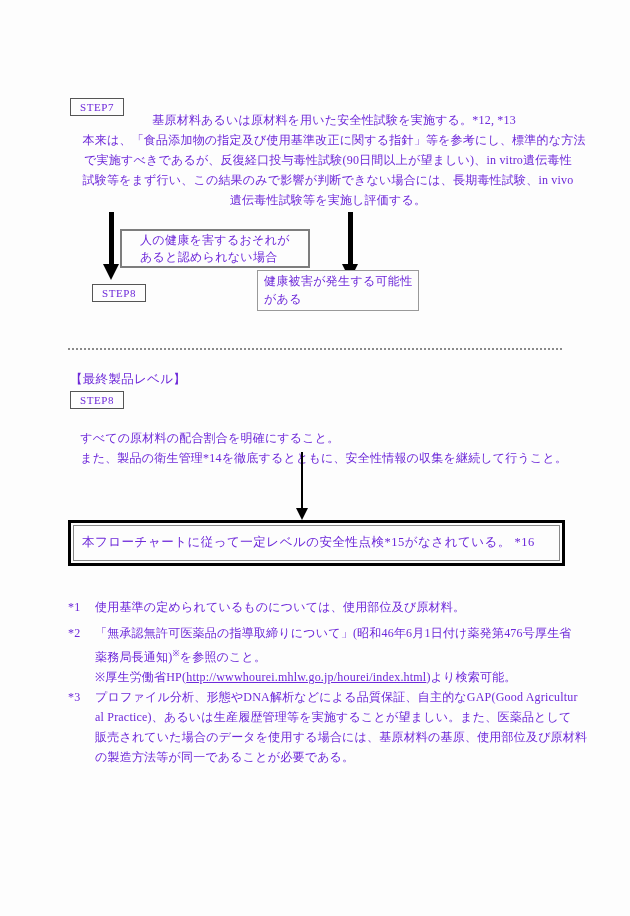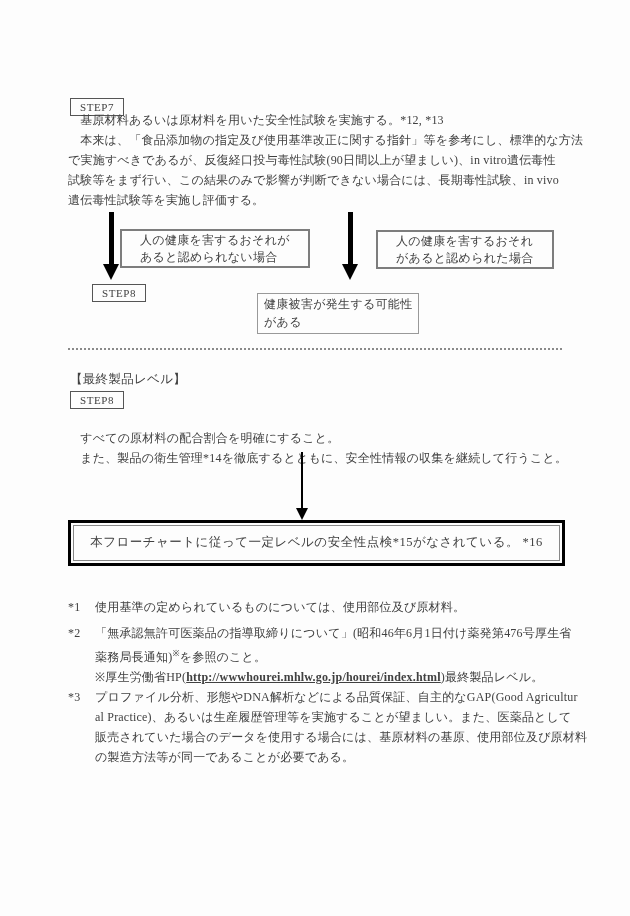--- a/index.html
+++ b/index.html
@@ -1,18 +1,18 @@
 <!DOCTYPE html>
 <html><head>
 <meta charset="utf-8">
 <style>
   html,body{margin:0;padding:0;background:#ffffff;}
   .page{
     position:relative;width:630px;height:916px;background:#fdfdfd;
-    font-family:"Liberation Serif","DejaVu Serif",serif;color:#404040;
+    font-family:"Liberation Serif","DejaVu Serif",serif;color:#6d28d9;
     overflow:hidden;
   }
   .txt{position:absolute;white-space:pre;font-size:12px;line-height:20px;letter-spacing:0.2px;}
   .stepbox{
     position:absolute;border:1px solid #555;background:#fdfdfd;
     font-size:11px;line-height:14px;padding:1px 9px 1px;letter-spacing:0.6px;
   }
   .condbox{
     position:absolute;border:2px solid #7d7d7d;background:#fdfdfd;
     padding:1px 18px;font-size:12px;line-height:16.5px;white-space:pre;letter-spacing:0.3px;
@@ -27,58 +27,56 @@
   .arrow.thick .stem{width:5px;height:52px;}
   .arrow.thick .head{border-left:8px solid transparent;border-right:8px solid transparent;border-top:16px solid #000;}
   .arrow.thin .stem{width:2px;height:56px;}
   .arrow.thin .head{border-left:6px solid transparent;border-right:6px solid transparent;border-top:12px solid #000;}
   .dotted{position:absolute;height:0;border-top:2px dotted #8a8a8a;}
   .heading{position:absolute;font-size:12.5px;line-height:17px;letter-spacing:0.3px;}
   .finalbox{
     position:absolute;border:3px solid #000;padding:2px;background:#fdfdfd;box-sizing:border-box;
   }
   .finalbox .inner{
-    border:1px solid #888;padding:8px 8px 9px;text-align:center;
+    border:1px solid #888;padding:8px 8px 9px;
     font-size:12.5px;letter-spacing:0.5px;
   }
   .footnotes{position:absolute;font-size:12px;line-height:20px;letter-spacing:0.2px;}
   .fnrow{display:flex;}
   .fnrow .marker{flex:0 0 27px;width:27px;}
   .fnrow .body{flex:1;white-space:pre;}
   .sup{vertical-align:super;font-size:8.5px;}
-  .url{text-decoration:underline;font-weight:bold;}
+  .url{text-decoration:underline;}
 </style>
 </head>
 <body>
 
 <div class="page">
 
   <div class="stepbox" style="left:70px;top:98px;">STEP7</div>
-  <div class="txt" style="left:68px;top:110px;width:520px;">　基原材料あるいは原材料を用いた安全性試験を実施する。*12, *13
+  <div class="txt" style="left:68px;top:110px;width:520px;text-align:center;">　基原材料あるいは原材料を用いた安全性試験を実施する。*12, *13
 　本来は、「食品添加物の指定及び使用基準改正に関する指針」等を参考にし、標準的な方法
 で実施すべきであるが、反復経口投与毒性試験(90日間以上が望ましい)、in vitro遺伝毒性
 試験等をまず行い、この結果のみで影響が判断できない場合には、長期毒性試験、in vivo
 遺伝毒性試験等を実施し評価する。</div>
 
   <div class="arrow thick" style="left:103px;top:212px;">
     <div class="stem"></div>
     <div class="head"></div>
   </div>
   <div class="arrow thick" style="left:342px;top:212px;">
     <div class="stem"></div>
     <div class="head"></div>
   </div>
 
   <div class="condbox" style="left:120px;top:229px;">人の健康を害するおそれが
 あると認められない場合</div>
-  <div class="condbox" style="left:376px;top:230px;">人の健康を害するおそれ
-があると認められた場合</div>
 
   <div class="stepbox" style="left:92px;top:284px;">STEP8</div>
-  <div class="outcomebox" style="left:257px;top:293px;">健康被害が発生する可能性
+  <div class="outcomebox" style="left:257px;top:270px;">健康被害が発生する可能性
 がある</div>
 
   <div class="dotted" style="left:68px;top:348px;width:494px;"></div>
 
   <div class="heading" style="left:70px;top:371px;">【最終製品レベル】</div>
   <div class="stepbox" style="left:70px;top:391px;">STEP8</div>
   <div class="txt" style="left:68px;top:420px;width:520px;margin-top:8px;">　すべての原材料の配合割合を明確にすること。
 　また、製品の衛生管理*14を徹底するとともに、安全性情報の収集を継続して行うこと。</div>
 
   <div class="arrow thin" style="left:296px;top:452px;">
@@ -94,21 +92,21 @@
 
     <div class="fnrow">
       <span class="marker">*1</span>
       <span class="body">使用基準の定められているものについては、使用部位及び原材料。</span>
     </div>
 
     <div class="fnrow" style="margin-top:6px;">
       <span class="marker">*2</span>
       <span class="body"><span>「無承認無許可医薬品の指導取締りについて」(昭和46年6月1日付け薬発第476号厚生省
 薬務局長通知)</span><span class="sup">※</span><span>を参照のこと。
-※厚生労働省HP(</span><span class="url">http://wwwhourei.mhlw.go.jp/hourei/index.html</span><span>)最終製品レベル。</span></span>
+※厚生労働省HP(</span><span class="url">http://wwwhourei.mhlw.go.jp/hourei/index.html</span><span>)より検索可能。</span></span>
     </div>
 
     <div class="fnrow">
       <span class="marker">*3</span>
       <span class="body">プロファイル分析、形態やDNA解析などによる品質保証、自主的なGAP(Good Agricultur
 al Practice)、あるいは生産履歴管理等を実施することが望ましい。また、医薬品として
 販売されていた場合のデータを使用する場合には、基原材料の基原、使用部位及び原材料
 の製造方法等が同一であることが必要である。</span>
     </div>
 

